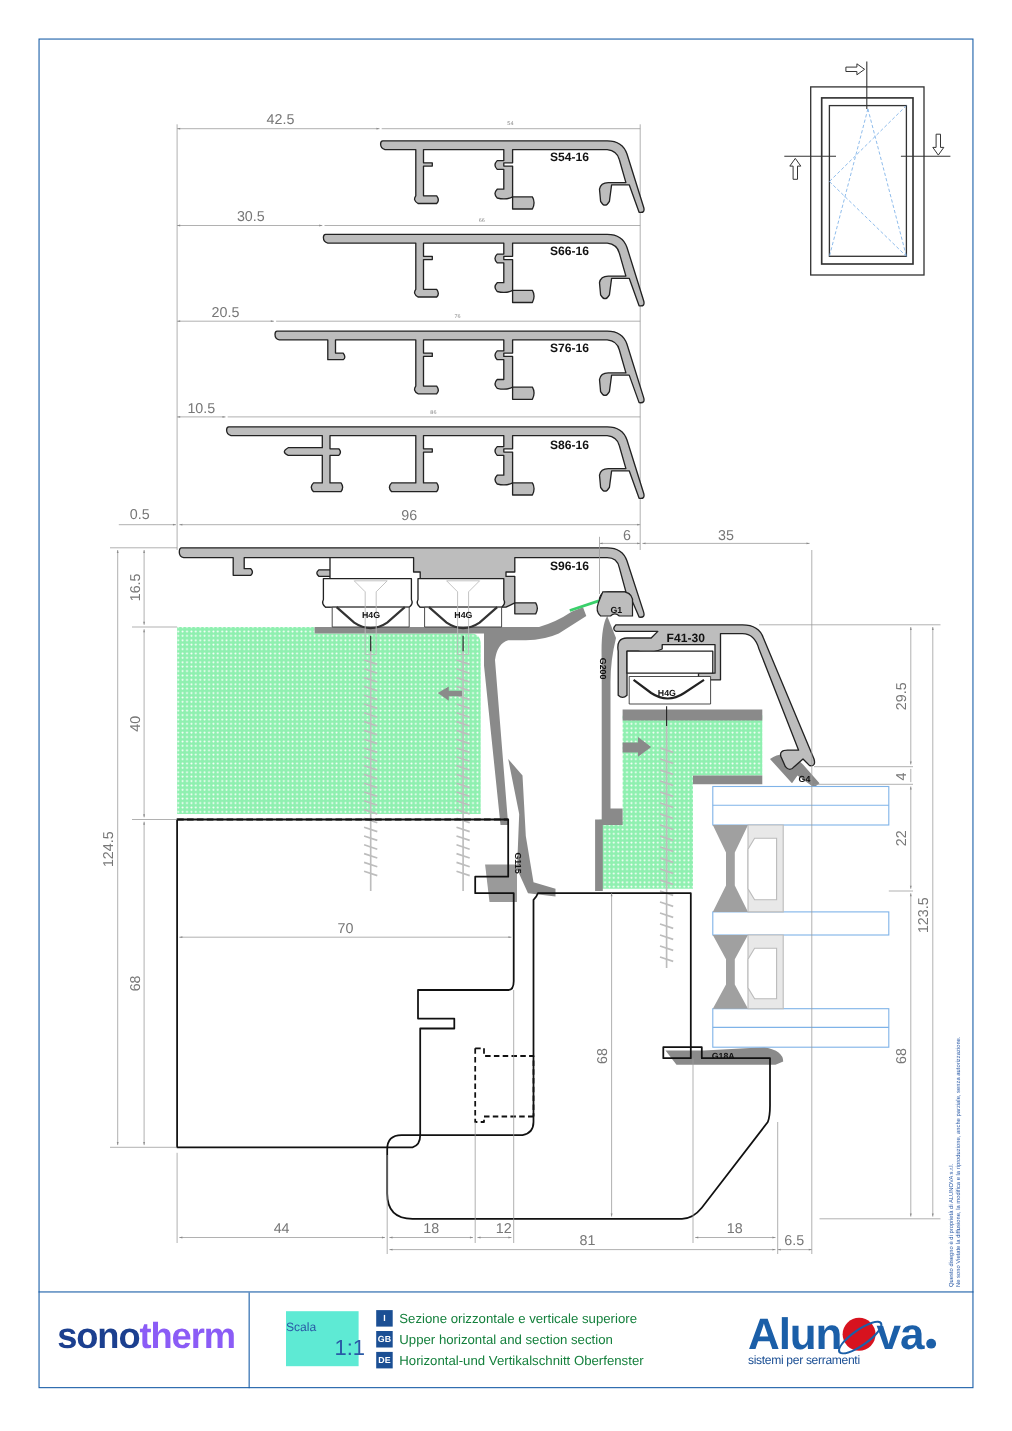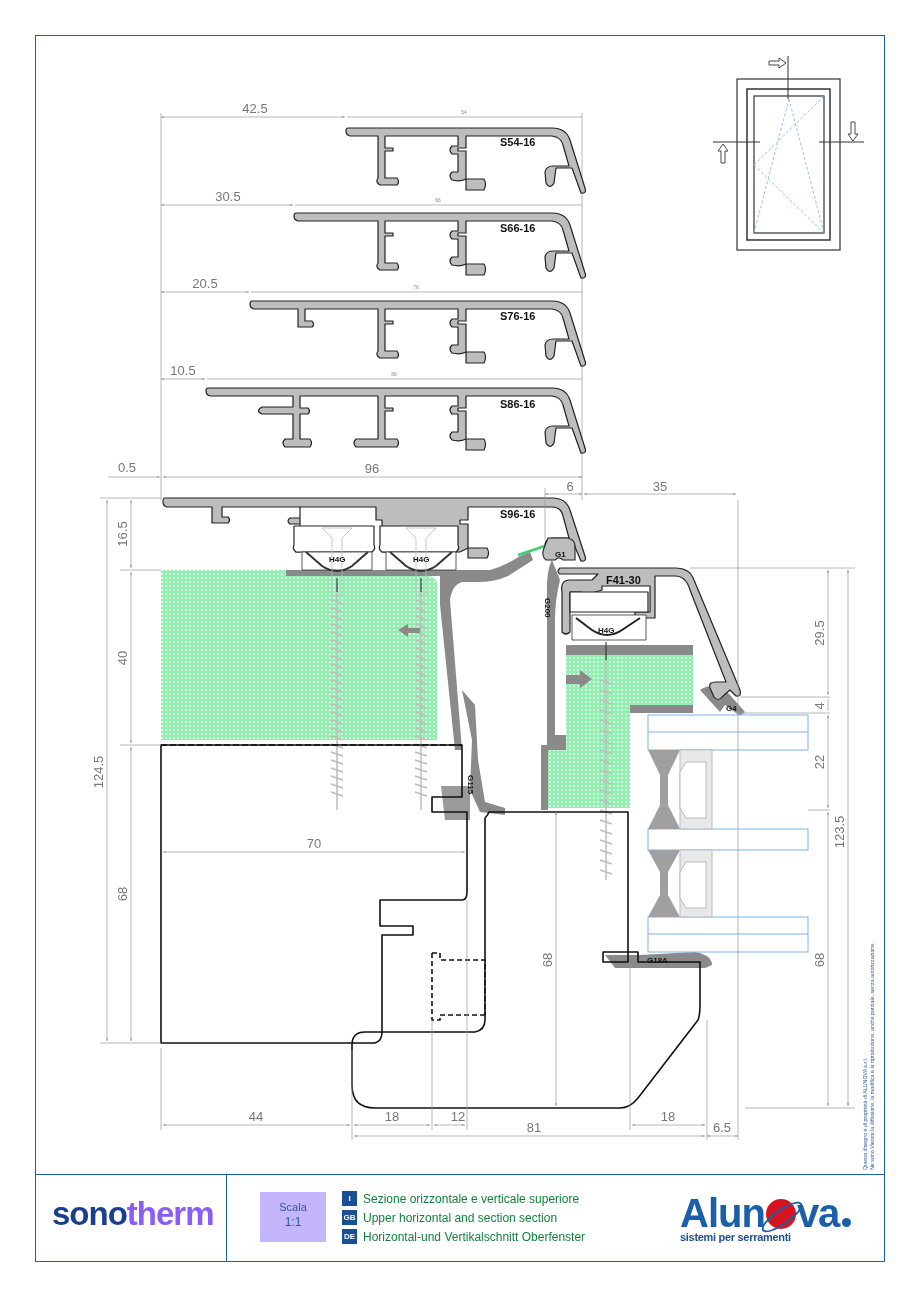--- a/index.html
+++ b/index.html
@@ -4,30 +4,30 @@
 <style>
   html, body { margin:0; padding:0; background:#ffffff; }
   body { width:920px; height:1301px; position:relative; overflow:hidden; font-family:"Liberation Sans", sans-serif; }
   .sheet { position:absolute; left:35px; top:35px; width:850px; height:1227px; border:1.5px solid #1b5fa8; box-sizing:border-box; }
   .drawing { position:absolute; left:0; top:0; width:920px; height:1301px; }
   .footer-divider { position:absolute; left:35px; top:1174px; width:850px; height:0; border-top:1.5px solid #1b5fa8; }
   .footer-vsep { position:absolute; left:226px; top:1175px; width:0; height:87px; border-left:1.5px solid #1b5fa8; }
   .logo-novatherm { position:absolute; left:52px; top:1195px; font-family:"Liberation Sans", sans-serif; font-weight:bold; font-size:33px; letter-spacing:-1px; }
   .logo-novatherm .nova { color:#1b3f8f; }
   .logo-novatherm .therm { color:#8b5cf6; }
-  .scale-box { position:absolute; left:260px; top:1192px; width:66px; height:50px; background:#c4b5fd; color:#2a5aa6; text-align:center; }
+  .scale-box { position:absolute; left:260px; top:1192px; width:66px; height:50px; background:#5eead4; color:#2a5aa6; }
   .scale-box .lbl { font-size:11px; margin-top:9px; }
-  .scale-box .val { font-size:12px; margin-top:2px; }
+  .scale-box .val { font-size:20px; margin-top:2px;padding-left:44px; }
   .titles { position:absolute; left:342px; top:1189px; }
   .title-row { display:flex; align-items:center; height:19px; }
   .badge { display:inline-block; width:15px; height:15px; background:#1b4f94; color:#fff; font-size:8px; font-weight:bold; text-align:center; line-height:15px; margin-right:6px; }
   .title-text { font-size:12px; color:#15803d; }
   .alunova { position:absolute; left:680px; top:1193px; }
   .alunova .word { font-weight:bold; font-size:40px; color:#1b5fa8; letter-spacing:-1px; line-height:40px; }
-  .alunova .tag { font-size:11px; color:#1b4f94; font-weight:bold; letter-spacing:-0.3px; margin-top:-2px; }
+  .alunova .tag { font-size:11px; color:#1b4f94; font-weight:normal; letter-spacing:-0.3px; margin-top:-2px; }
   .alunova .o { display:inline-block; width:30px; height:30px; border-radius:50%; background:#d7131f; vertical-align:-2px; margin:0 1px; position:relative; }
   .alunova .o:after { content:""; position:absolute; left:-8px; top:10px; width:44px; height:12px; border:2px solid #1b5fa8; border-radius:50%; transform:rotate(-35deg); }
   .alunova .reg { display:inline-block; width:9px; height:9px; border-radius:50%; background:#1b5fa8; margin-left:3px; vertical-align:0px; }
   .copyright { position:absolute; left:862px; top:1170px; transform-origin:0 0; transform:rotate(-90deg); font-size:5.3px; color:#2a5aa6; line-height:7px; white-space:nowrap; }
   svg text { font-family:"Liberation Sans", sans-serif; }
 </style>
 </head>
 <body>
 
 <div class="sheet"></div>

